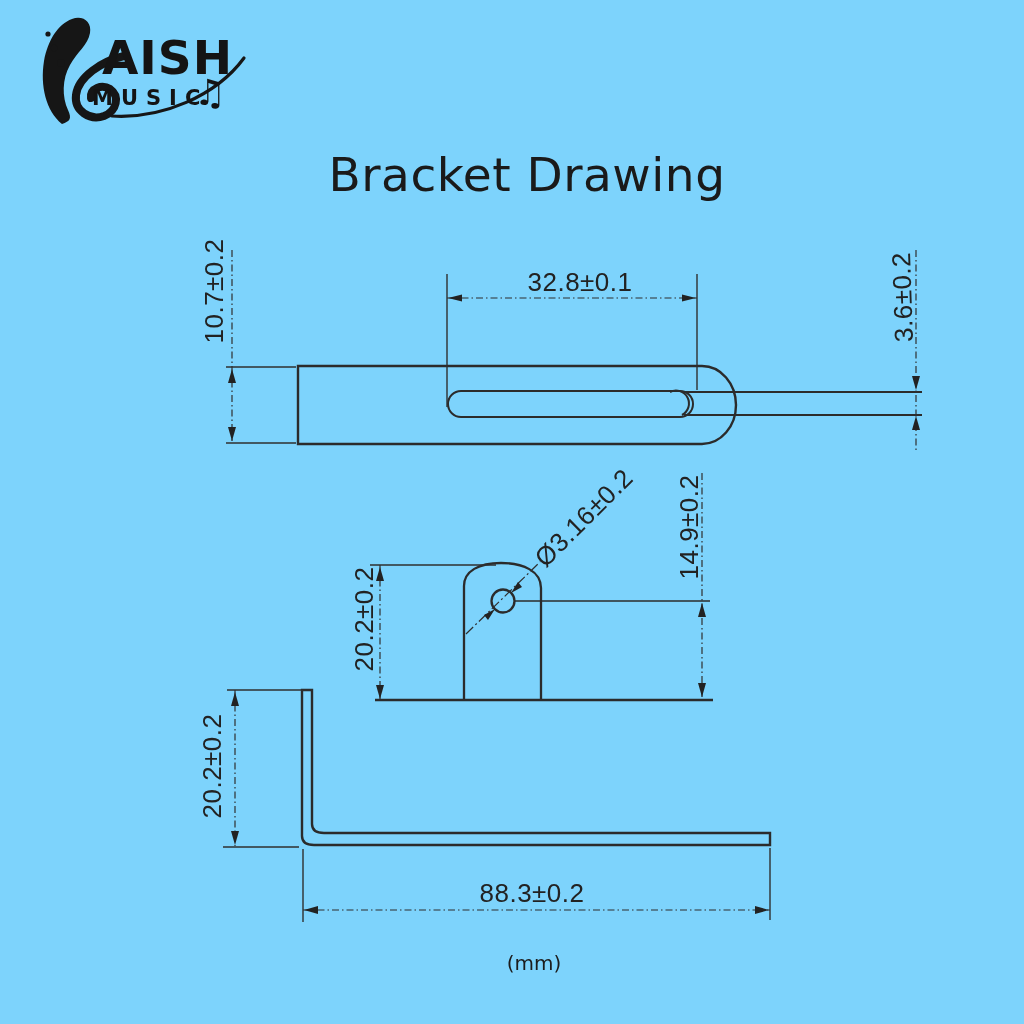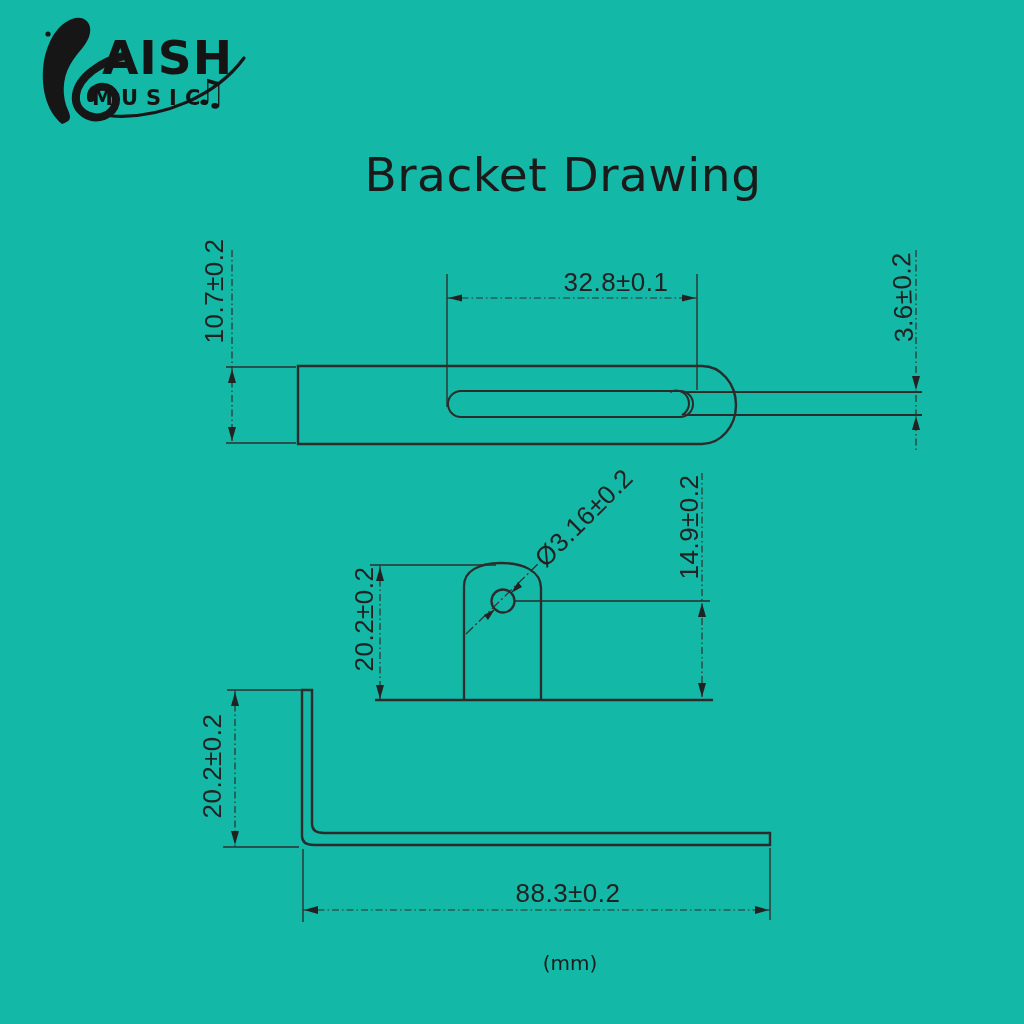--- a/index.html
+++ b/index.html
@@ -1,19 +1,19 @@
 <!DOCTYPE html>
 <html><head>
 <meta charset="utf-8">
 <style>
   html,body{margin:0;padding:0;}
   .page{
     position:relative;
     width:1024px;height:1024px;
-    background:#14b8a6;
+    background:#7dd3fc;
     overflow:hidden;
     font-family:"DejaVu Sans", sans-serif;
     color:#1c1c1c;
   }
   .art{position:absolute;left:0;top:0;}
   .txt{position:absolute;white-space:nowrap;}
   .title{
     font-size:47px;
     color:#1a1a1a;
     letter-spacing:0.5px;
@@ -23,21 +23,21 @@
     font-size:26px;
     color:#222222;
     letter-spacing:0.5px;
   }
   .anchor{position:absolute;width:0;height:0;}
   .anchor > span{
     position:absolute;
     white-space:nowrap;
     left:0;top:0;
   }
-  .rot0   > span{transform:translate(-50%,-50%);margin-left:36px;}
+  .rot0   > span{transform:translate(-50%,-50%);}
   .rot90  > span{transform:translate(-50%,-50%) rotate(-90deg);}
   .rot92  > span{transform:translate(-50%,-50%) rotate(-92deg);}
   .rot45  > span{transform:translate(-50%,-50%) rotate(-45deg);}
   .units{font-size:20px;color:#1c1c1c;}
   .brand{
     font-size:47px;
     font-weight:800;
     color:#141414;
     letter-spacing:1px;
   }

